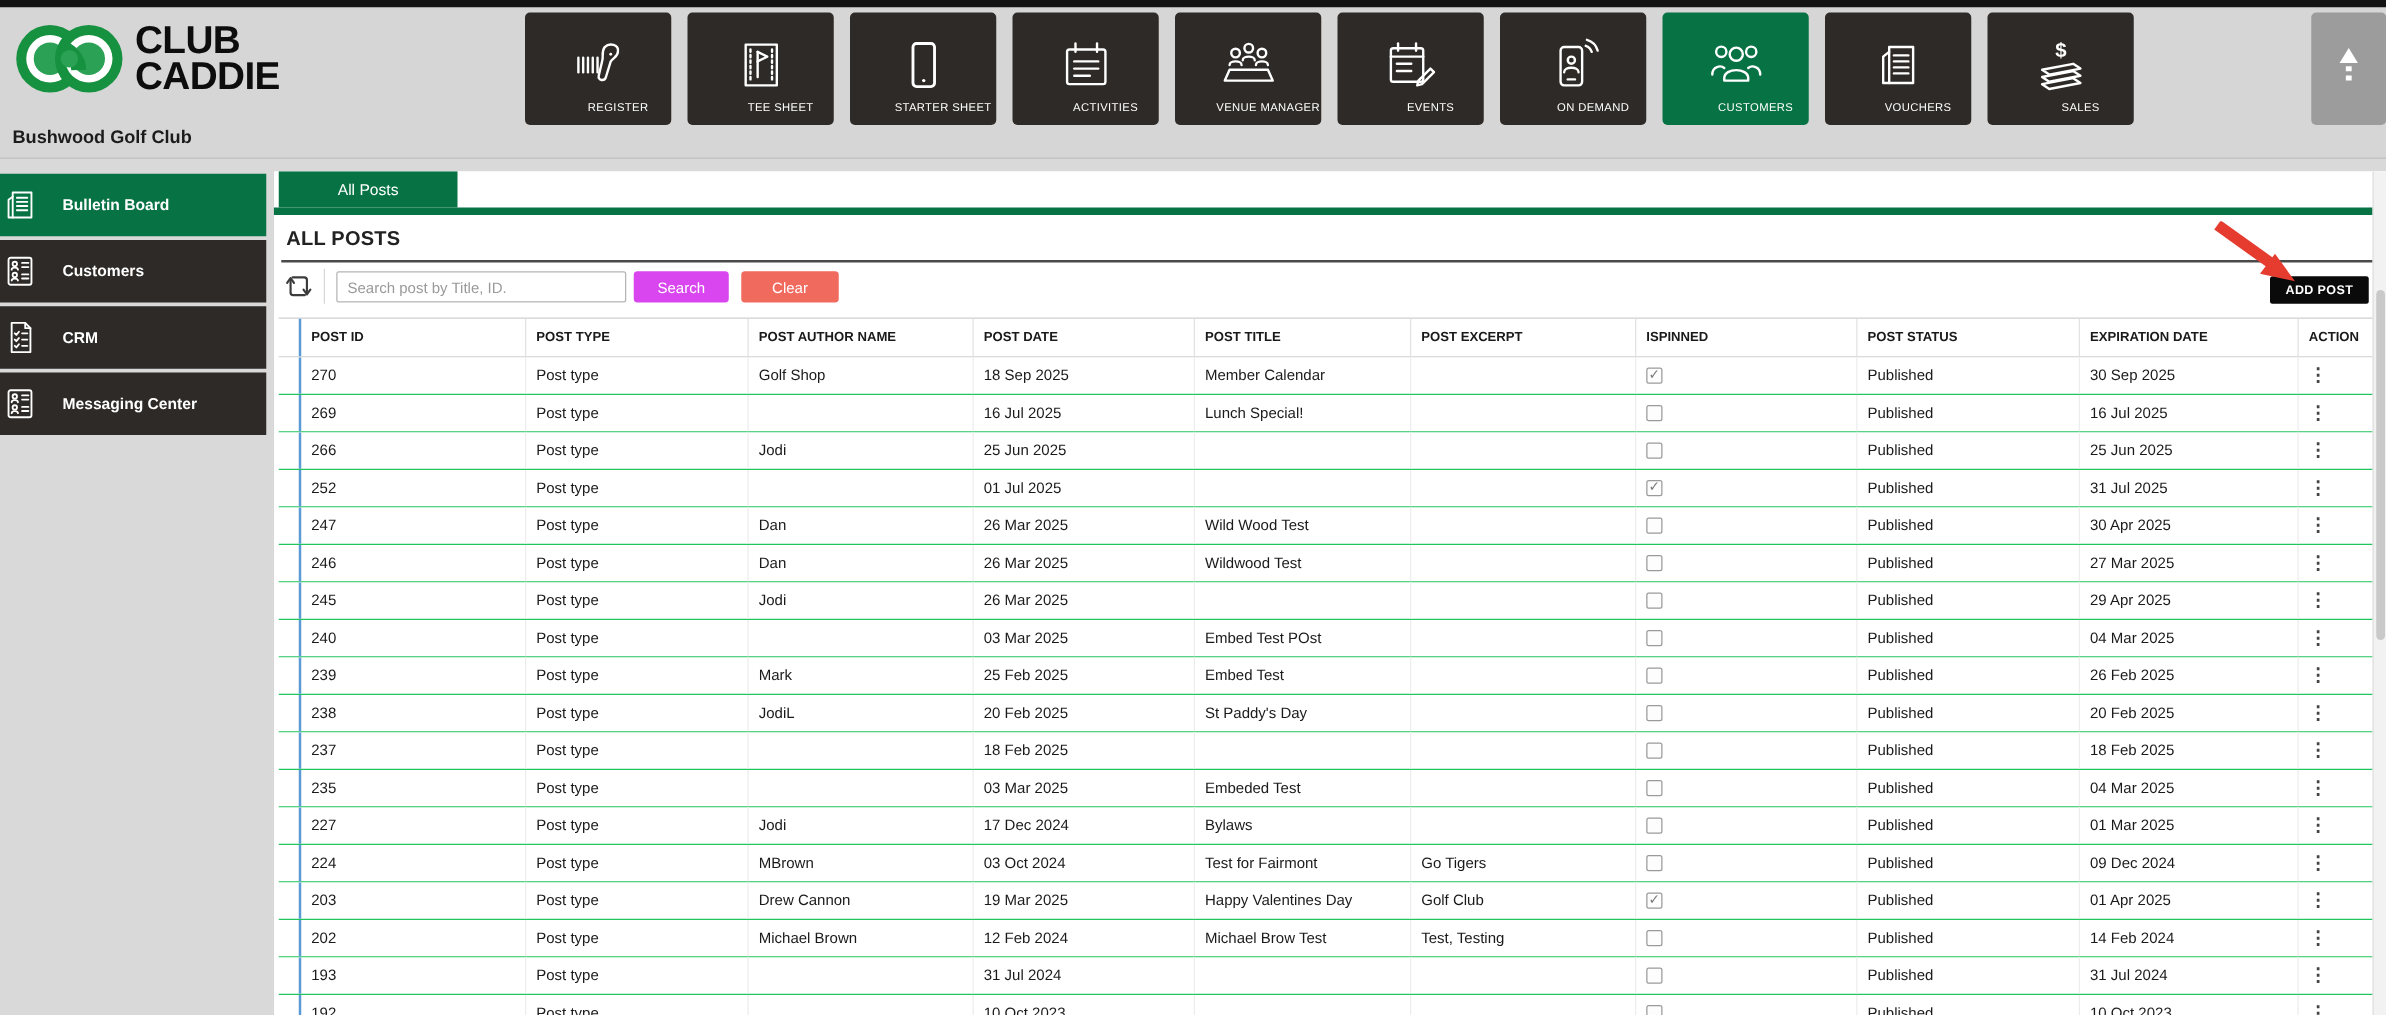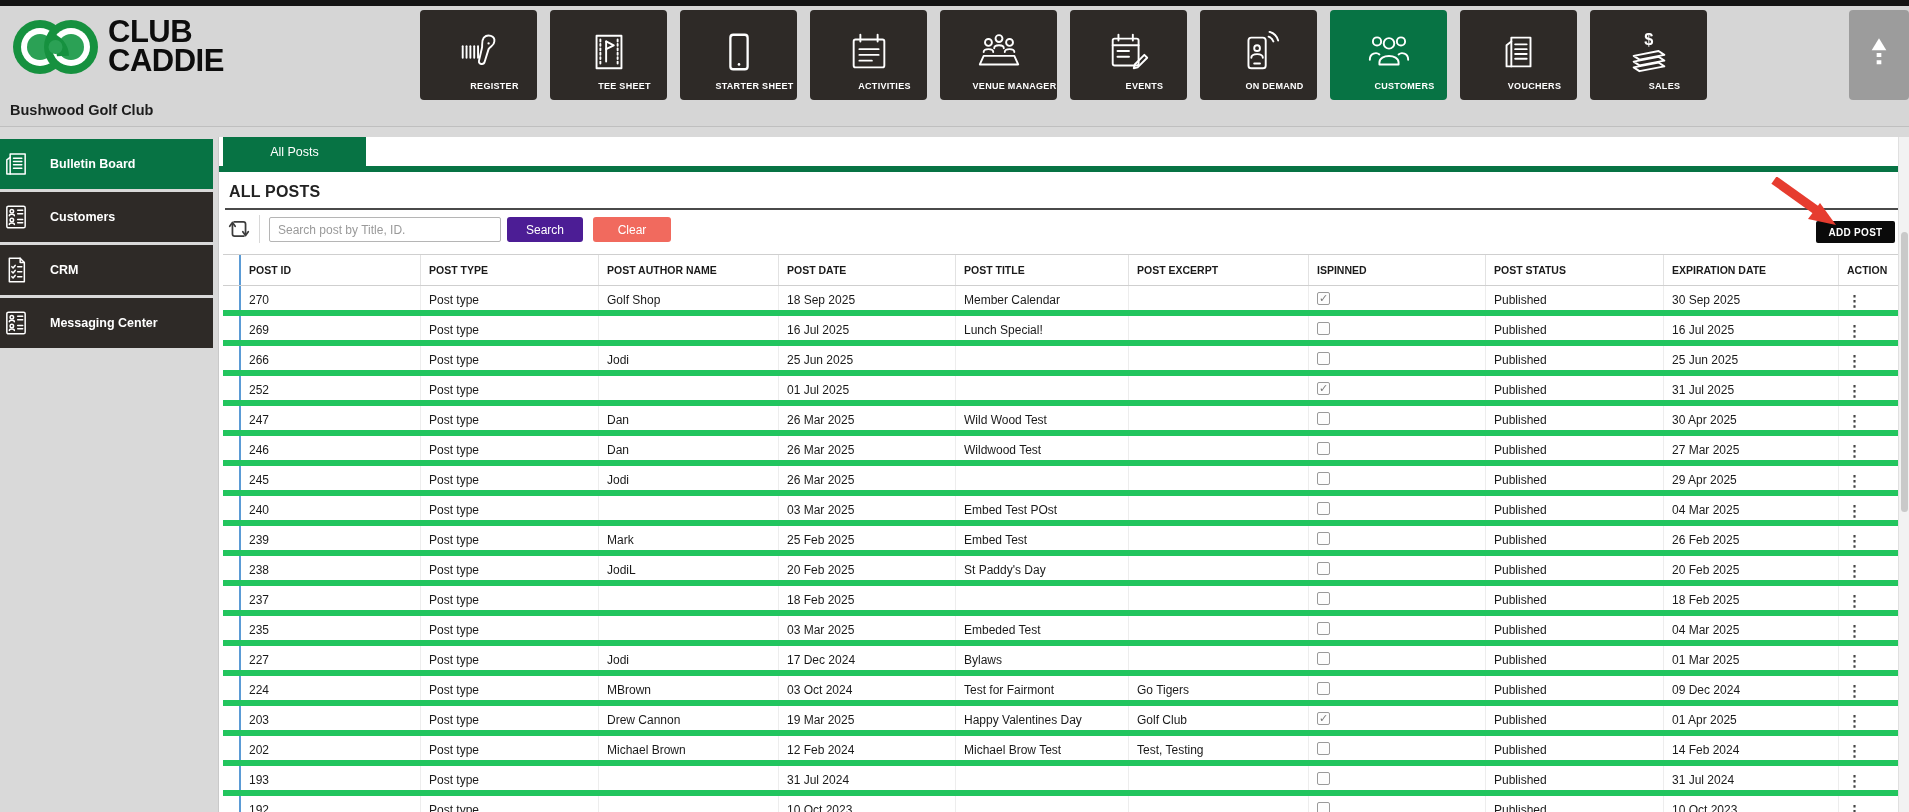--- a/index.html
+++ b/index.html
@@ -15,21 +15,21 @@
   .brand { font-weight:800; font-size:31px; line-height:0.92; letter-spacing:-0.5px; color:#0d0d0d; }
   .club-name { position:absolute; left:10px; top:96px; font-size:14.5px; font-weight:700; color:#1c1c1c; }
   .nav { position:absolute; left:420px; top:4px; display:flex; gap:13px; }
   .nav-btn {
     width:117px; height:90px; background:#2e2a27; border-radius:4px; cursor:pointer;
     display:flex; flex-direction:column; align-items:center; justify-content:flex-end;
     padding-bottom:9px; gap:4px;
   }
   .nav-btn.active { background:#077344; }
   .nav-ico { height:50px; display:flex; align-items:center; justify-content:center; }
-  .nav-lbl { color:#fff; font-size:9px; font-weight:700; letter-spacing:0.3px; white-space:nowrap;padding-left:32px; }
+  .nav-lbl { color:#fff; font-size:9px; font-weight:400; letter-spacing:0.3px; white-space:nowrap;padding-left:32px; }
   .scroll-top-btn {
     position:absolute; right:0; top:4px; width:60px; height:90px; background:#9c9c9c;
     border-radius:4px; display:flex; align-items:center; justify-content:center; cursor:pointer;
   }
   
   .sidebar { position:absolute; left:0; top:139px; width:213px; }
   .side-item {
     height:50px; background:#2e2a27; margin-bottom:3px; display:flex; align-items:center;
     cursor:pointer; gap:18px;
   }
@@ -51,38 +51,38 @@
   
   .toolbar { position:absolute; left:0; top:76px; width:100%; height:34px;padding-left:32px; }
   .refresh { position:absolute; left:8px; top:4px; width:24px; height:24px; cursor:pointer; }
   .tb-divider { position:absolute; left:40px; top:2px; height:28px; border-left:1px solid #d8d8d8; }
   .search-input {
     position:absolute; left:50px; top:4px; width:232px; height:25px; border:1px solid #b5b5b5;
     border-radius:2px; padding:0 8px; font-size:12px; font-family:"Liberation Sans",sans-serif; color:#333;
   }
   .search-input::placeholder { color:#9a9a9a; }
   .btn-search {
-    position:absolute; left:288px; top:4px; width:76px; height:25px; background:#4c1d95; color:#fff;
+    position:absolute; left:288px; top:4px; width:76px; height:25px; background:#d946ef; color:#fff;
     border:none; border-radius:3px; font-size:12px; font-family:"Liberation Sans",sans-serif; cursor:pointer;
   }
   .btn-clear {
     position:absolute; left:374px; top:4px; width:78px; height:25px; background:#f16a5e; color:#fff;
     border:none; border-radius:3px; font-size:12px; font-family:"Liberation Sans",sans-serif; cursor:pointer;
   }
   .btn-add-post {
     position:absolute; right:14px; top:8px; width:79px; height:22px; background:#0a0a0a; color:#fff;
     border:none; border-radius:2px; font-size:10px; font-weight:700; letter-spacing:0.3px;
     font-family:"Liberation Sans",sans-serif; cursor:pointer;
   }
   .red-arrow { position:absolute; left:1545px; top:40px; z-index:5; pointer-events:none; }
   
   .table { position:absolute; left:4px; top:117px; width:1676px; }
   .t-head { display:flex; height:32px; border-top:1px solid #cfcfcf; border-bottom:1px solid #cfcfcf; background:#fff; }
   .t-head .cell { font-size:10.5px; font-weight:700; line-height:31px; color:#1a1a1a; border-right:1px solid #e2e2e2; }
-  .t-row { display:flex; height:30px; border-bottom:6px solid #22c55e; background:#fff; }
+  .t-row { display:flex; height:30px; border-bottom:1px solid #22c55e; background:#fff; }
   .t-row .cell { font-size:12px; line-height:29px; color:#1a1a1a; border-right:1px solid #ededed; }
   .cell { padding-left:8px; overflow:hidden; white-space:nowrap; }
   .c0 { width:18px;  padding-left:0; border-right:2px solid #5b9bd5 !important; }
   .c1 { width:180px; } .c2 { width:178px; } .c3 { width:180px; } .c4 { width:177px; }
   .c5 { width:173px; } .c6 { width:180px; } .c7 { width:177px; display:flex; align-items:center; }
   .c8 { width:178px; } .c9 { width:175px; } .c10 { width:60px; border-right:none !important; }
   .checkbox {
     width:13px; height:13px; border:1px solid #9a9a9a; background:#fdfdfd; border-radius:2px;
     display:inline-flex; align-items:center; justify-content:center; cursor:pointer;
     font-size:11px; color:#7a7a7a;

